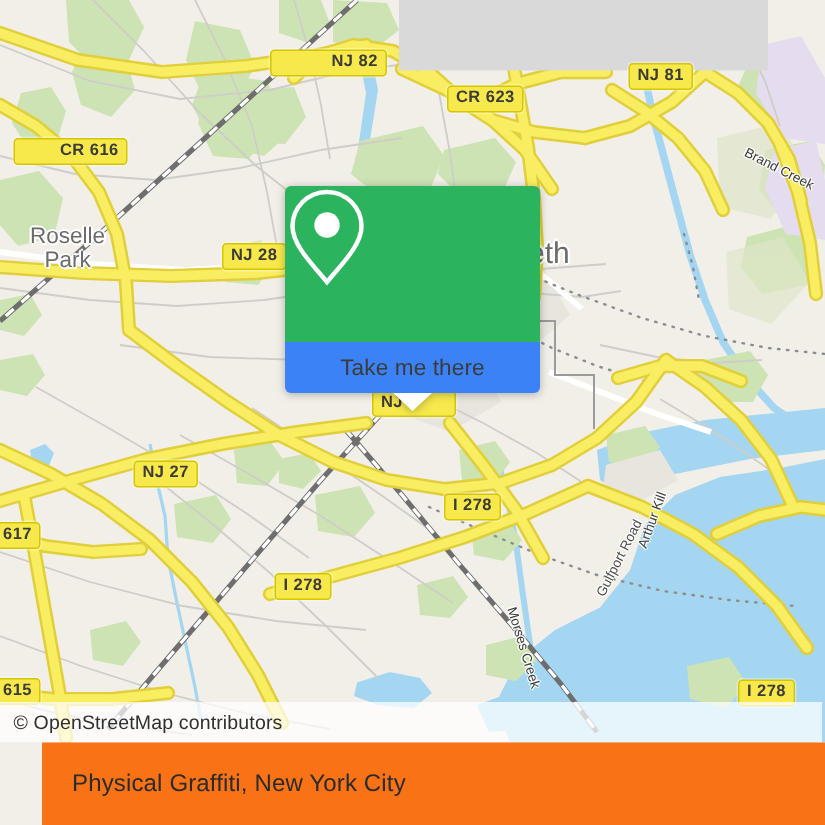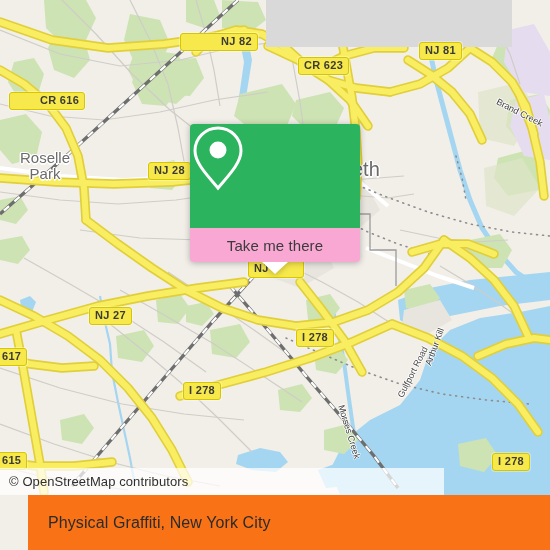--- a/index.html
+++ b/index.html
@@ -67,40 +67,40 @@
 
   
   #callout{position:absolute;left:190px;top:124px;width:170px;height:138px;
     filter:drop-shadow(0 1px 3px rgba(0,0,0,.28));}
   .callout-top{
     width:170px;height:104px;background:#2bb35e;
     border-radius:4px 4px 0 0;
     display:flex;align-items:center;justify-content:center;
   }
   .callout-bottom{
-    width:170px;height:34px;background:#f9a8d4;
+    width:170px;height:34px;background:#3b82f6;
     border-radius:0 0 4px 4px;
     display:flex;align-items:center;justify-content:center;
     position:relative;
   }
   .callout-bottom .label{
     color:#3b3b3b;font-size:15px;letter-spacing:.1px;
   }
   .callout-tail{
     position:absolute;left:50%;top:100%;
     transform:translateX(-50%);
     width:0;height:0;
     border-left:13px solid transparent;
     border-right:13px solid transparent;
     border-top:12px solid #ffffff;
   }
 
   
   #attribution{
-    position:absolute;left:0;top:468px;width:444px;height:27px;
+    position:absolute;left:0;top:468px;width:548px;height:27px;
     background:rgba(255,255,255,.72);
     display:flex;align-items:center;
   }
   #attribution .txt{
     color:#2f2f2f;font-size:13px;padding-left:9px;letter-spacing:.1px;
   }
 
   
   #footer{
     position:absolute;left:0;top:495px;width:541px;height:55px;

